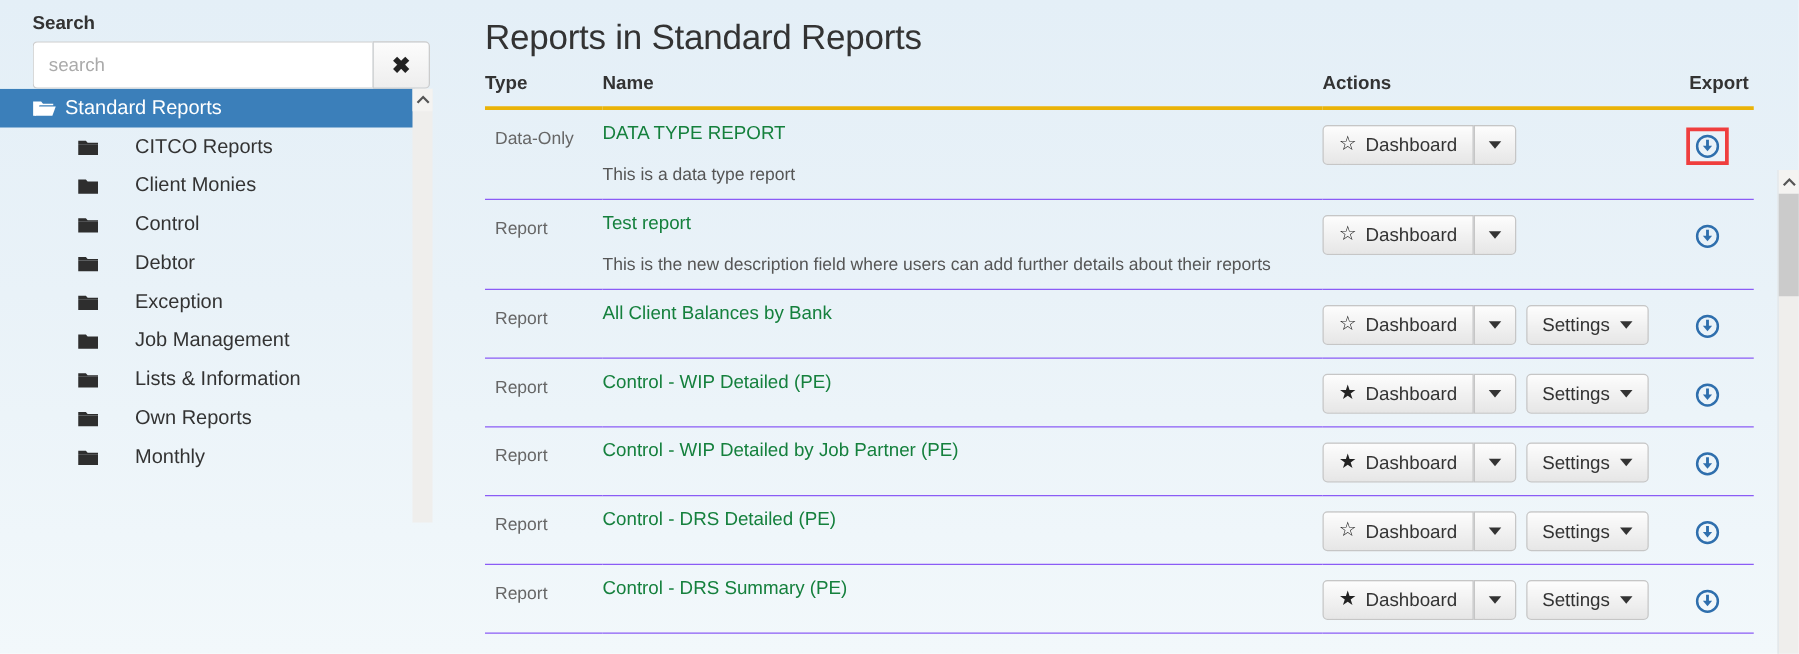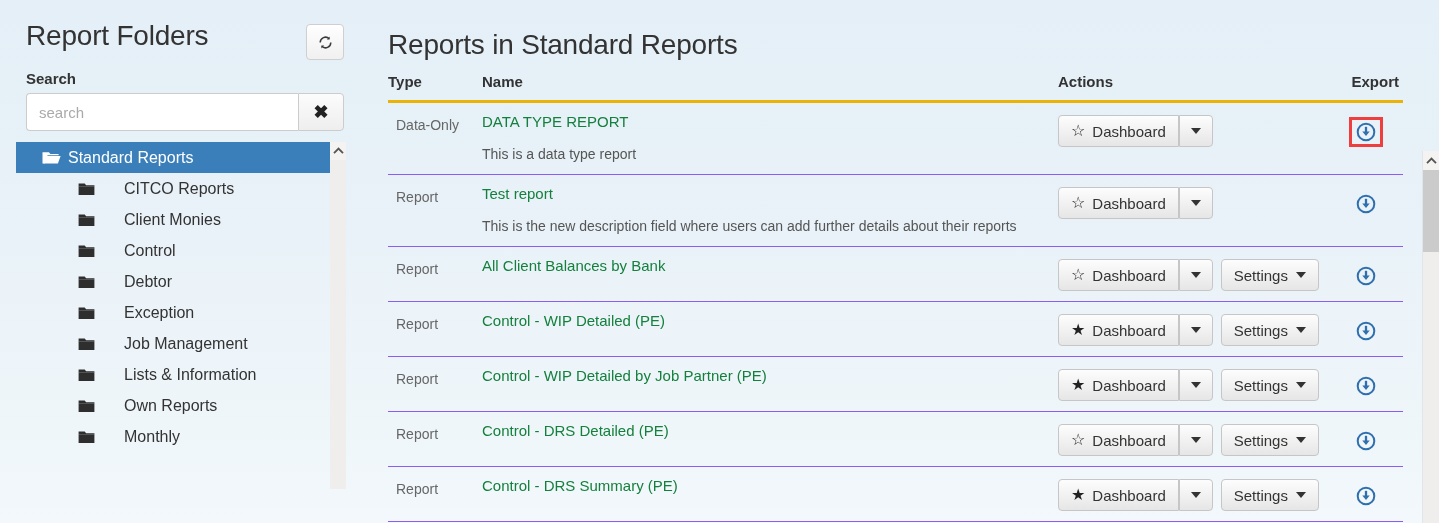--- a/index.html
+++ b/index.html
@@ -33,21 +33,21 @@
     background:#fff; outline:none; font-family:"Liberation Sans", sans-serif;
   }
   .search-input::placeholder { color:#aaa; }
   .clear-btn {
     width:46px; height:38px; border:1px solid #ccc; border-radius:0 4px 4px 0;
     background:linear-gradient(180deg,#fcfcfc 0%,#eeeeee 100%);
     display:flex; align-items:center; justify-content:center; cursor:pointer;
     font-size:18px; color:#222; font-weight:bold; line-height:1;
   }
 
-  .tree-wrap { position:relative; margin-top:11px; height:347px;padding-left:16px; }
+  .tree-wrap { position:relative; height:347px; }
   .tree { height:100%; overflow:hidden; padding-right:26px; }
   .tree-item {
     display:flex; align-items:center; height:31px; padding-left:26px;
     font-size:16px; color:#333; cursor:pointer; white-space:nowrap;
   }
   .tree-item .ico { width:26px; display:flex; align-items:center; flex:0 0 26px; }
   .tree-item.root { background:#3b7fba; color:#fff; }
   .tree-item.child { padding-left:62px;gap:22px; }
   .tree-item.child .ico { flex:0 0 24px; width:24px; }
 
@@ -56,21 +56,21 @@
     background:#efeeec;
   }
   .tree-scroll .arrow-up {
     height:18px; display:flex; align-items:center; justify-content:center;
     background:#f4f3f1; cursor:pointer;
   }
 
   
   .main { flex:1; position:relative; padding:0; min-width:0; }
   .main-title {
-    font-size:28px; font-weight:400; color:#333; padding:27px 0 0 30px;
+    font-size:28px; font-weight:400; color:#333; padding:12px 0 0 30px;
     line-height:36px; letter-spacing:-0.2px;
   }
   .table-area { position:relative; margin:10px 0 0 0; }
   .rtable { width:1015px; margin-left:30px; border-collapse:collapse; table-layout:fixed; }
   .rtable th {
     font-size:15px; font-weight:bold; color:#333; text-align:left;
     padding:0 0 10px 0; border-bottom:3px solid #eab308;
   }
   .rtable td { padding:0; vertical-align:top; border-bottom:1px solid #8b5cf6; }
   .col-type { width:94px; }
@@ -116,33 +116,20 @@
   }
   .chev { display:block; }
 </style>
 </head>
 <body>
 
 <div class="app">
 
   <div class="sidebar">
 
-    <div class="sidebar-head">
-      <div class="panel-title">Report Folders</div>
-      <div class="refresh-btn">
-        <span>
-          <svg width="17" height="17" viewBox="0 0 17 17">
-            <path d="M3.2 8.5a5.3 5.3 0 0 1 9.0-3.8" fill="none" stroke="#3a3a3a" stroke-width="1.5"></path>
-            <path d="M12.6 2.6 L12.6 5.4 L9.8 5.4 Z" fill="#3a3a3a"></path>
-            <path d="M13.8 8.5a5.3 5.3 0 0 1-9.0 3.8" fill="none" stroke="#3a3a3a" stroke-width="1.5"></path>
-            <path d="M4.4 14.4 L4.4 11.6 L7.2 11.6 Z" fill="#3a3a3a"></path>
-          </svg>
-        </span>
-      </div>
-    </div>
 
     <div class="search-label">Search</div>
 
     <div class="search-row">
       <input class="search-input" type="text" placeholder="search" value="" style="">
       <div class="clear-btn">
         <span>✖</span>
       </div>
     </div>
 

